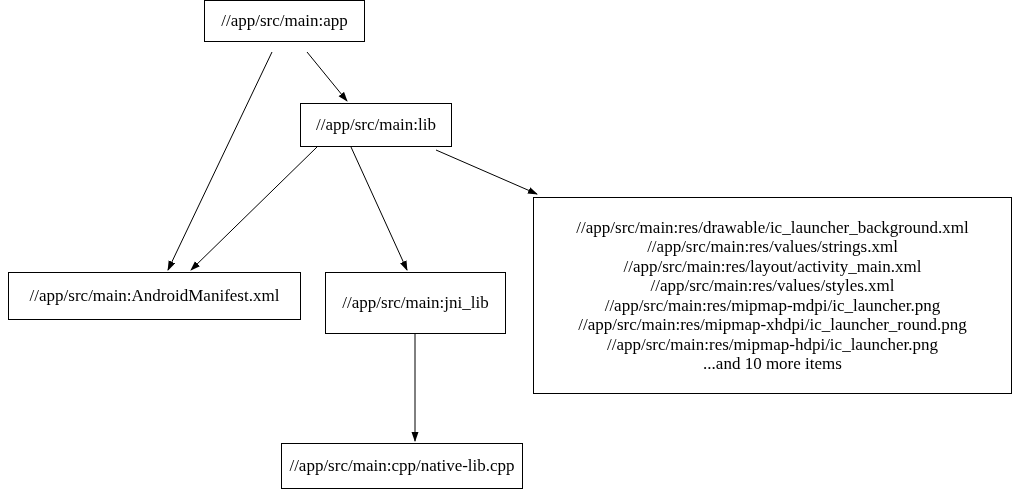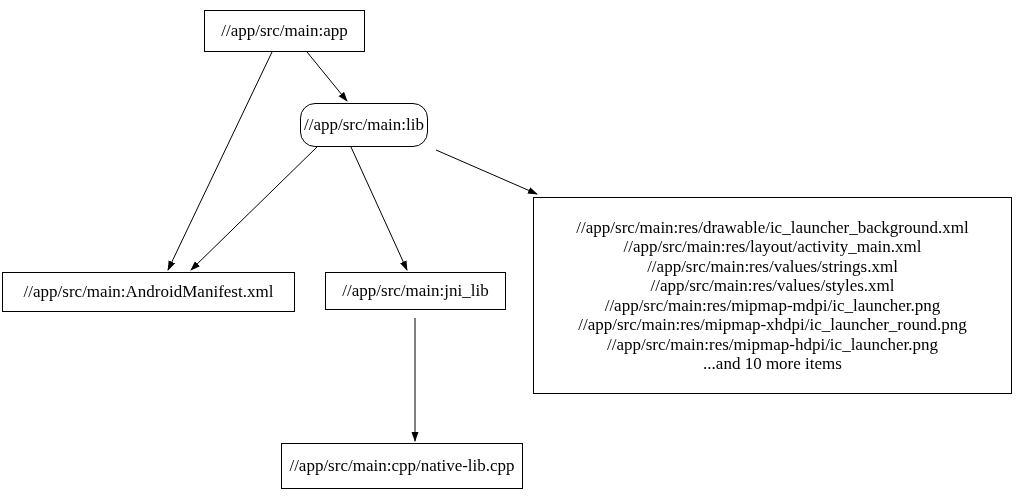--- a/index.html
+++ b/index.html
@@ -33,24 +33,24 @@
     justify-content: center;
     text-align: center;
     font-size: 17px;
     line-height: 19.5px;
     white-space: nowrap;
   }
   .node.multiline {
     flex-direction: column;
     justify-content: center;
   }
-  .node-app        { left: 204px; top: 10px;  width: 161px; height: 42px; }
-  .node-lib        { left: 300px; top: 103px; width: 128px; height: 44px; border-radius: 15px; }
-  .node-manifest   { left: 2px;   top: 272px; width: 293px; height: 40px; }
-  .node-jni-lib    { left: 325px; top: 272px; width: 181px; height: 38px; }
+  .node-app        { left: 204px; top: 0;  width: 161px; height: 42px; }
+  .node-lib        { left: 300px; top: 103px; width: 152px; height: 44px; }
+  .node-manifest   { left: 8px;   top: 272px; width: 293px; height: 48px; }
+  .node-jni-lib    { left: 325px; top: 272px; width: 181px; height: 62px; }
   .node-res-group  { left: 533px; top: 197px; width: 479px; height: 197px; }
   .node-native-lib { left: 281px; top: 443px; width: 242px; height: 46px; }
   .res-line { display: block; }
 </style>
 </head>
 <body>
 
 <div class="canvas">
 
   <svg class="edges-layer" width="1018" height="496" viewBox="0 0 1018 496" xmlns="http://www.w3.org/2000/svg">
@@ -78,22 +78,22 @@
   <div class="node node-manifest">
     <span>//app/src/main:AndroidManifest.xml</span>
   </div>
 
   <div class="node node-jni-lib">
     <span>//app/src/main:jni_lib</span>
   </div>
 
   <div class="node node-res-group multiline">
     <span class="res-line">//app/src/main:res/drawable/ic_launcher_background.xml</span>
+    <span class="res-line">//app/src/main:res/values/strings.xml</span>
     <span class="res-line">//app/src/main:res/layout/activity_main.xml</span>
-    <span class="res-line">//app/src/main:res/values/strings.xml</span>
     <span class="res-line">//app/src/main:res/values/styles.xml</span>
     <span class="res-line">//app/src/main:res/mipmap-mdpi/ic_launcher.png</span>
     <span class="res-line">//app/src/main:res/mipmap-xhdpi/ic_launcher_round.png</span>
     <span class="res-line">//app/src/main:res/mipmap-hdpi/ic_launcher.png</span>
     <span class="res-line">...and 10 more items</span>
   </div>
 
   <div class="node node-native-lib">
     <span>//app/src/main:cpp/native-lib.cpp</span>
   </div>

